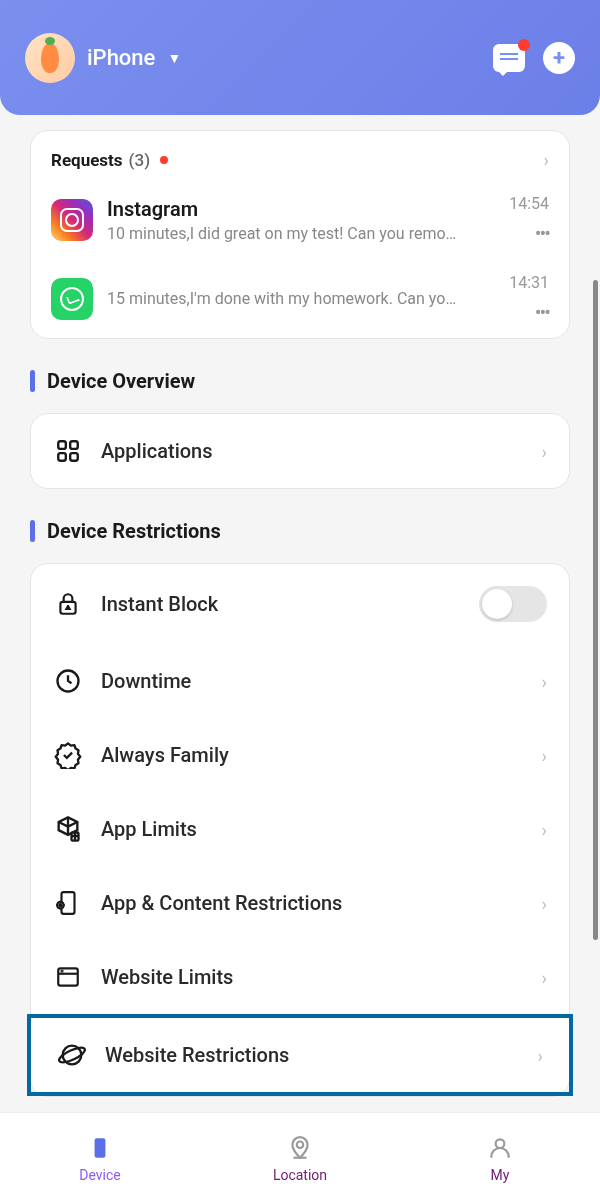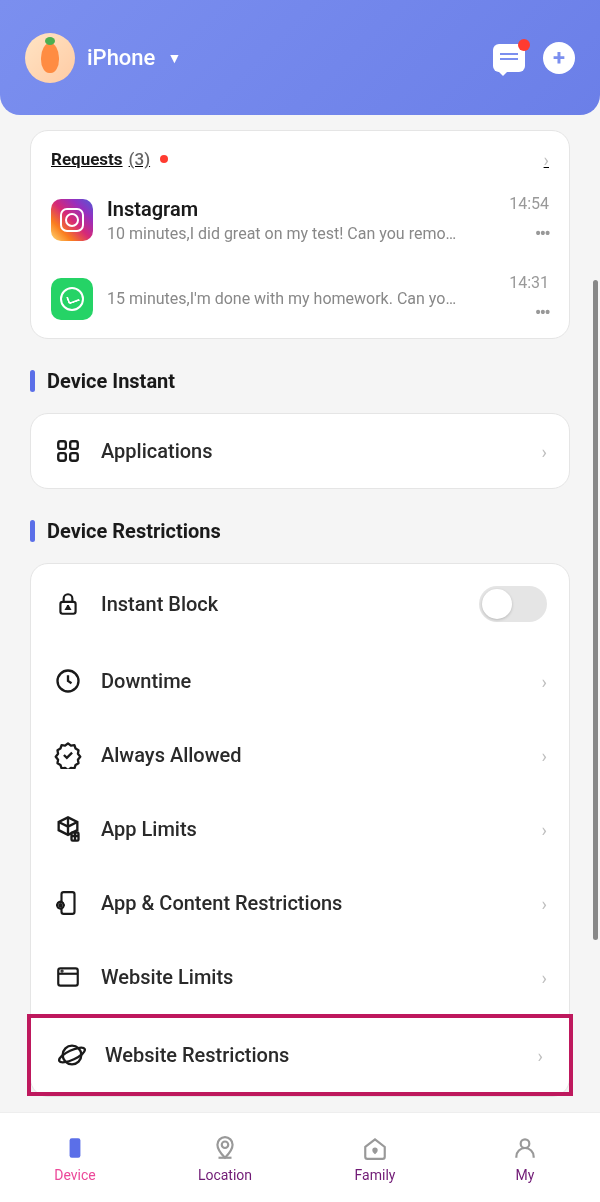--- a/index.html
+++ b/index.html
@@ -122,23 +122,22 @@
     }
     .card {
       background: white;
       border: 1px solid #e5e5e5;
       border-radius: 18px;
       margin-bottom: 30px;
     }
     .requests-header {
       display: flex;
       justify-content: space-between;
-      align-items: flex-start;
+      align-items: center;
       padding: 18px 20px 10px;
-      text-decoration: underline;
     }
     .requests-title {
       font-size: 17px;
       font-weight: 700;
       color: #1a1a1a;
       display: flex;
       align-items: center;
       gap: 6px;
     }
     .requests-count {
@@ -301,21 +300,21 @@
       position: absolute;
       top: 3px;
       left: 3px;
       width: 30px;
       height: 30px;
       background: white;
       border-radius: 50%;
       box-shadow: 0 1px 3px rgba(0,0,0,0.2);
     }
     .highlighted {
-      border: 4px solid #be185d;
+      border: 4px solid #0369a1;
       margin: 0 -4px;
       padding: 22px 26px;
     }
     .bottom-nav {
       position: absolute;
       bottom: 0;
       left: 0;
       right: 0;
       height: 90px;
       background: white;
@@ -335,21 +334,21 @@
       height: 30px;
       display: flex;
       align-items: center;
       justify-content: center;
     }
     .nav-label {
       font-size: 14px;
       color: #701a75;
     }
     .nav-item.active .nav-label {
-      color: #ec4899;
+      color: #8b5cf6;
     }
     .scrollbar {
       position: absolute;
       right: 2px;
       top: 280px;
       width: 5px;
       height: 660px;
       background: #888;
       border-radius: 3px;
     }
@@ -409,21 +408,21 @@
       </div>
       <div class="request-right">
         <div class="request-time">14:31</div>
         <div class="more-dots">•••</div>
       </div>
     </div>
   </div>
 
   <div class="section-header">
     <div class="section-bar"></div>
-    <div class="section-title">Device Instant</div>
+    <div class="section-title">Device Overview</div>
   </div>
 
   <div class="card">
     <div class="list-item">
       <div class="item-icon">
         <svg viewBox="0 0 24 24" width="26" height="26" fill="none" stroke="#1a1a1a" stroke-width="2.2">
           <rect x="3" y="3" width="7" height="7" rx="2"></rect>
           <rect x="14" y="3" width="7" height="7" rx="2"></rect>
           <rect x="3" y="14" width="7" height="7" rx="2"></rect>
           <rect x="14" y="14" width="7" height="7" rx="2"></rect>
@@ -463,21 +462,21 @@
       <span class="chevron">›</span>
     </div>
 
     <div class="list-item">
       <div class="item-icon">
         <svg viewBox="0 0 24 24" width="28" height="28" fill="none" stroke="#1a1a1a" stroke-width="2">
           <path d="M12 2l2.5 2 3-0.5 1 3 2.5 1.5-0.5 3 2 2.5-2 2.5 0.5 3-2.5 1.5-1 3-3-0.5-2.5 2-2.5-2-3 0.5-1-3-2.5-1.5 0.5-3-2-2.5 2-2.5-0.5-3 2.5-1.5 1-3 3 0.5z" stroke-linejoin="round"></path>
           <path d="M8.5 12l2.5 2.5 4.5-4.5"></path>
         </svg>
       </div>
-      <div class="item-label">Always Allowed</div>
+      <div class="item-label">Always Family</div>
       <span class="chevron">›</span>
     </div>
 
     <div class="list-item">
       <div class="item-icon">
         <svg viewBox="0 0 24 24" width="28" height="28" fill="none" stroke="#1a1a1a" stroke-width="2">
           <path d="M12 2l8 4v7l-8 4-8-4V6z"></path>
           <path d="M12 2v15M4 6l8 4 8-4"></path>
           <rect x="15" y="15" width="6" height="7" rx="1" fill="white"></rect>
           <path d="M15 18h6M18 15v7"></path>
@@ -543,28 +542,19 @@
         <circle cx="12" cy="9" r="3"></circle>
         <path d="M12 2a7 7 0 0 1 7 7c0 5-7 12-7 12S5 14 5 9a7 7 0 0 1 7-7z"></path>
         <path d="M6 21h12"></path>
       </svg>
     </div>
     <div class="nav-label">Location</div>
   </div>
   <div class="nav-item">
     <div class="nav-icon">
       <svg viewBox="0 0 24 24" width="26" height="26" fill="none" stroke="#999" stroke-width="2">
-        <path d="M3 11l9-7 9 7v9a2 2 0 0 1-2 2H5a2 2 0 0 1-2-2z"></path>
-        <path d="M12 12.5a1.5 1.5 0 0 0-1.5 1.5c0 1.5 1.5 2.5 1.5 2.5s1.5-1 1.5-2.5a1.5 1.5 0 0 0-1.5-1.5z" fill="#999"></path>
-      </svg>
-    </div>
-    <div class="nav-label">Family</div>
-  </div>
-  <div class="nav-item">
-    <div class="nav-icon">
-      <svg viewBox="0 0 24 24" width="26" height="26" fill="none" stroke="#999" stroke-width="2">
         <circle cx="12" cy="8" r="4"></circle>
         <path d="M4 21v-1a7 7 0 0 1 16 0v1"></path>
       </svg>
     </div>
     <div class="nav-label">My</div>
   </div>
 </div>
 
 </body></html>

